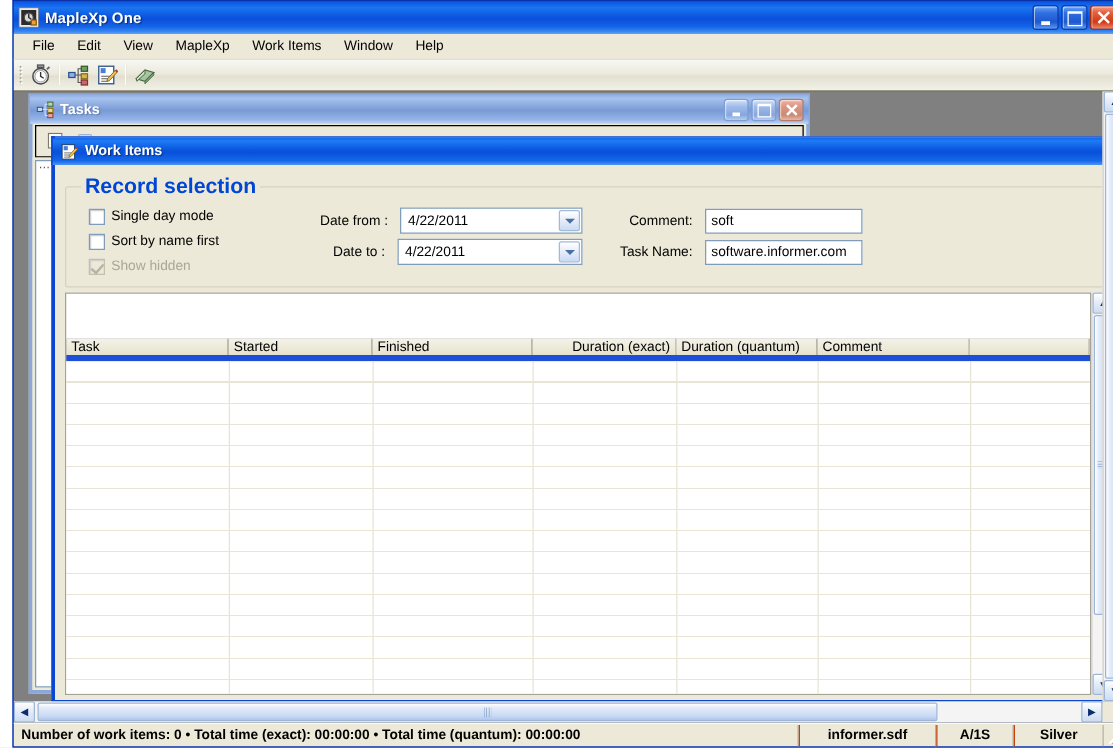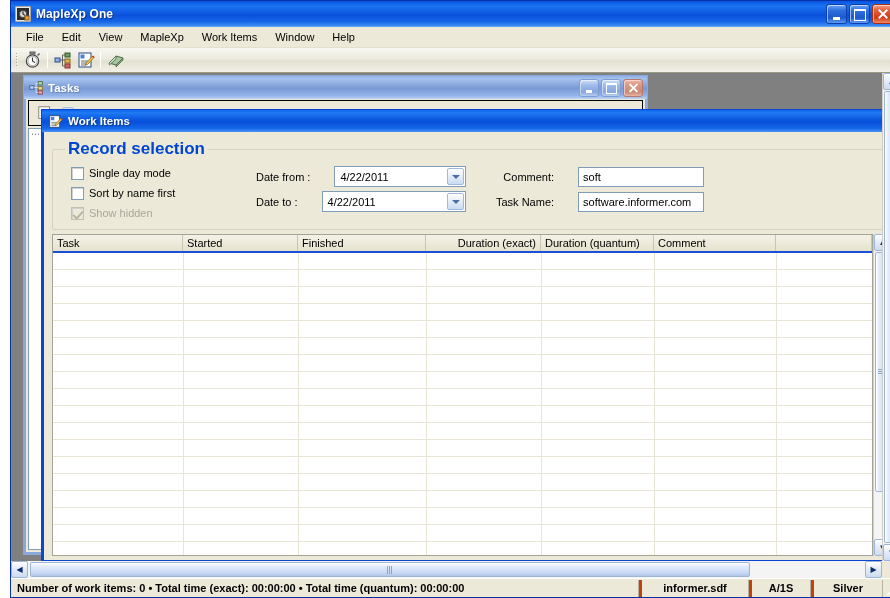--- a/index.html
+++ b/index.html
@@ -388,21 +388,21 @@
 
   #date-col {
     width: 210px;
     padding-top: 3px;
   }
   .field-row {
     display: flex;
     align-items: center;
     height: 25px;
     justify-content: flex-end;
-    gap: 24px;
+    gap: 10px;
   }
   .field-label { font-size: 11px; color: #000; white-space: nowrap; }
   .combo {
     width: 148px; height: 21px;
     background: #ffffff;
     border: 1px solid #7f9db9;
     display: flex;
     align-items: center;
     padding-left: 5px;
     font-size: 11px;
@@ -451,21 +451,22 @@
     background: #ffffff;
     border: 1px solid #a5a396;
     display: flex;
     flex-direction: column;
     overflow: hidden;
   }
   #grid-header {
     flex: 0 0 18px;
     display: flex;
     background: #737373;
-    border-bottom: 2px solid #1d4ed8;
+    border-bottom: 5px solid #1d4ed8;
+    margin-top: 36px;
   }
   .gh-cell {
     background: linear-gradient(to bottom, #f4f2e7 0%, #ece9d8 60%, #e4e1cd 100%);
     border-right: 1px solid #c7c4b2;
     font-size: 11px;
     color: #000;
     display: flex;
     align-items: center;
     padding: 0 4px;
     white-space: nowrap;
@@ -502,21 +503,21 @@
     display: flex;
     align-items: center;
     font-size: 11px;
     color: #000;
     font-weight: bold;
   }
   .sb-panel {
     height: 17px;
     display: flex; align-items: center;
     padding: 0 6px;
-    border-left: 3px solid #c2410c;
+    border-left: 1px solid #c2410c;
     border-right: 1px solid #b4b1a0;
     white-space: nowrap;
   }
   .sb-panel.main { flex: 1 1 auto; border-left: none; }
   .sb-panel.fixed1 { width: 110px; justify-content: center; }
   .sb-panel.fixed2 { width: 62px; justify-content: center; }
   .sb-panel.fixed3 { width: 72px; justify-content: center; }
   #sb-gripper {
     width: 16px; height: 17px;
     position: relative;

